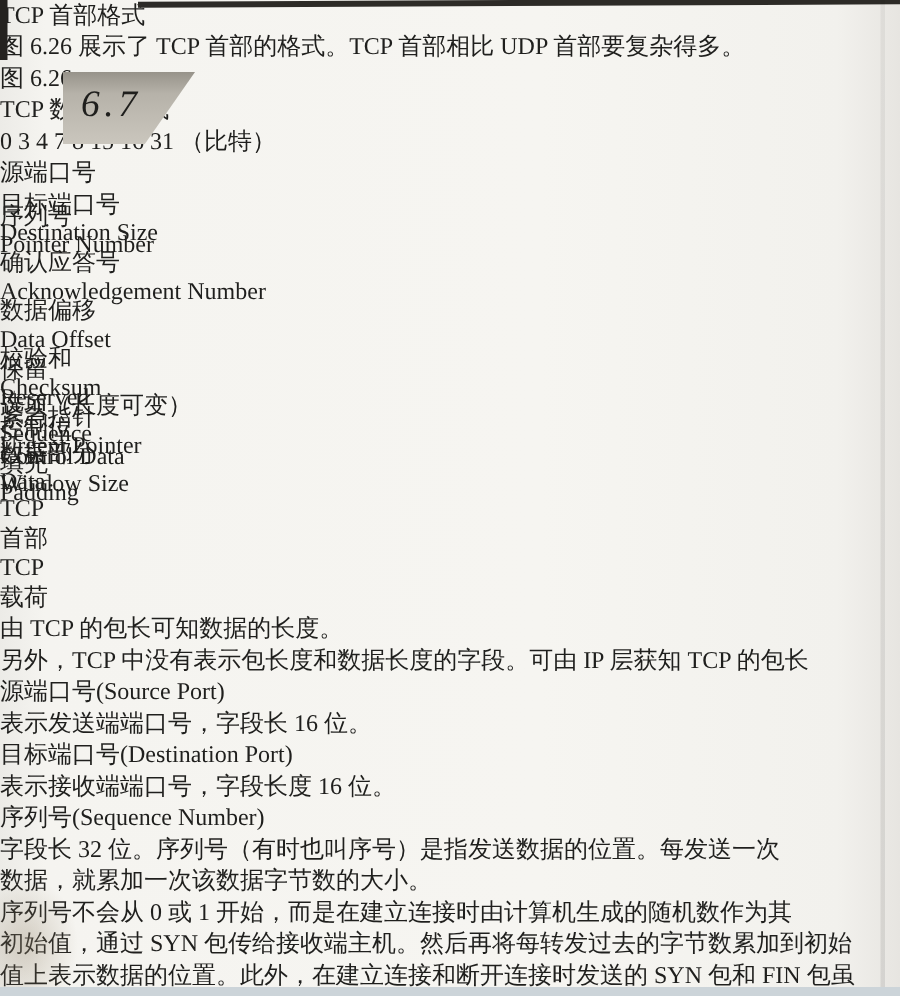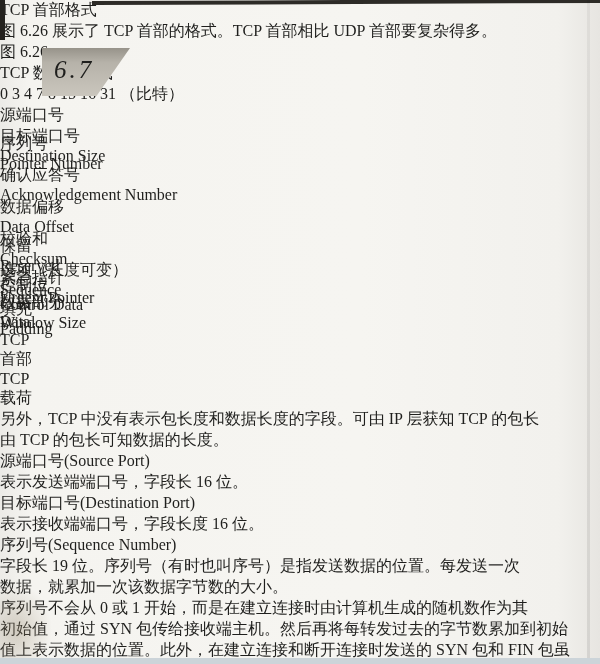--- a/index.html
+++ b/index.html
@@ -192,37 +192,37 @@
   <div class="brace-label bl-header">
     <div>TCP</div>
     <div>首部</div>
   </div>
   <div class="brace-label bl-payload">
     <div>TCP</div>
     <div>载荷</div>
   </div>
 
   <div class="bodytext">
+    <div class="tl">由 TCP 的包长可知数据的长度。</div>
     <div class="tl ind">另外，TCP 中没有表示包长度和数据长度的字段。可由 IP 层获知 TCP 的包长</div>
-    <div class="tl">由 TCP 的包长可知数据的长度。</div>
 
     <div class="bhead">
       <span class="bullet-sq"></span><span class="term">源端口号</span><span class="latin">(Source Port)</span>
     </div>
     <div class="tl ind">表示发送端端口号，字段长 16 位。</div>
 
     <div class="bhead">
       <span class="bullet-sq"></span><span class="term">目标端口号</span><span class="latin">(Destination Port)</span>
     </div>
     <div class="tl ind">表示接收端端口号，字段长度 16 位。</div>
 
     <div class="bhead">
       <span class="bullet-sq"></span><span class="term">序列号</span><span class="latin">(Sequence Number)</span>
     </div>
-    <div class="tl ind">字段长 19 位。序列号（有时也叫序号）是指发送数据的位置。每发送一次</div>
+    <div class="tl ind">字段长 32 位。序列号（有时也叫序号）是指发送数据的位置。每发送一次</div>
     <div class="tl">数据，就累加一次该数据字节数的大小。</div>
 
     <div class="tl ind">序列号不会从 0 或 1 开始，而是在建立连接时由计算机生成的随机数作为其</div>
     <div class="tl">初始值，通过 SYN 包传给接收端主机。然后再将每转发过去的字节数累加到初始</div>
     <div class="tl">值上表示数据的位置。此外，在建立连接和断开连接时发送的 SYN 包和 FIN 包虽</div>
     <div class="tl">然并不携带数据，但是也会作为一个字节增加对应的序列号。</div>
   </div>
 
 </div>
 

